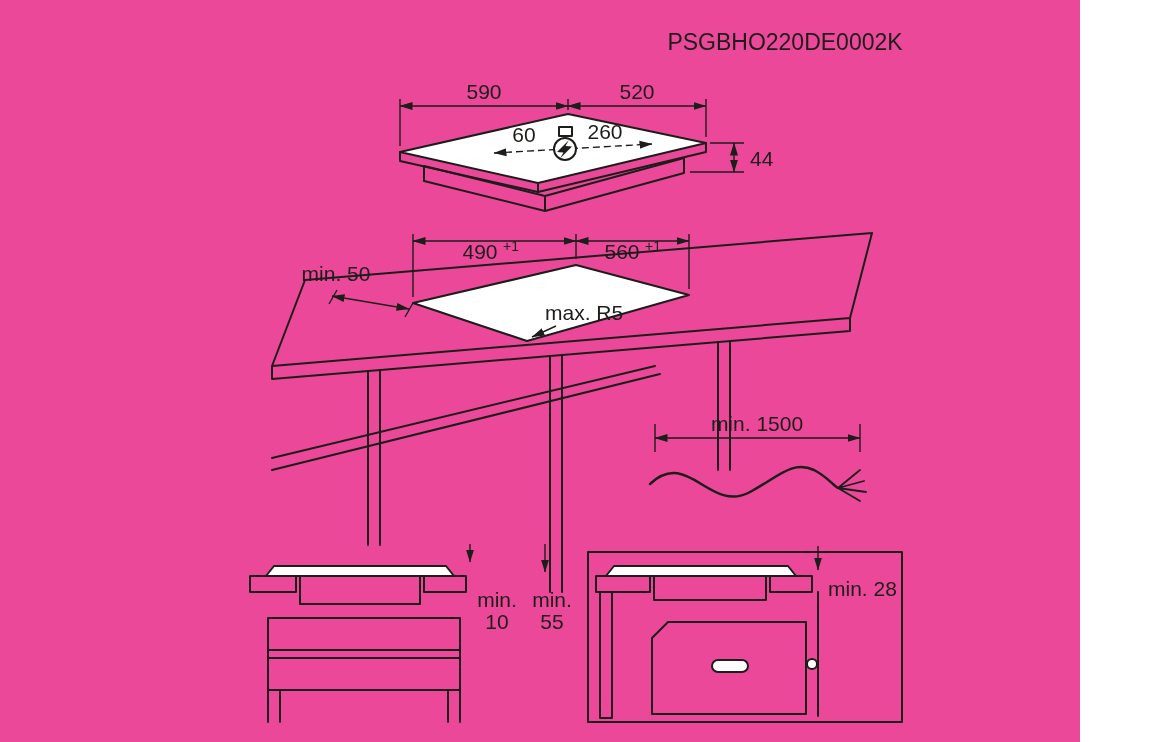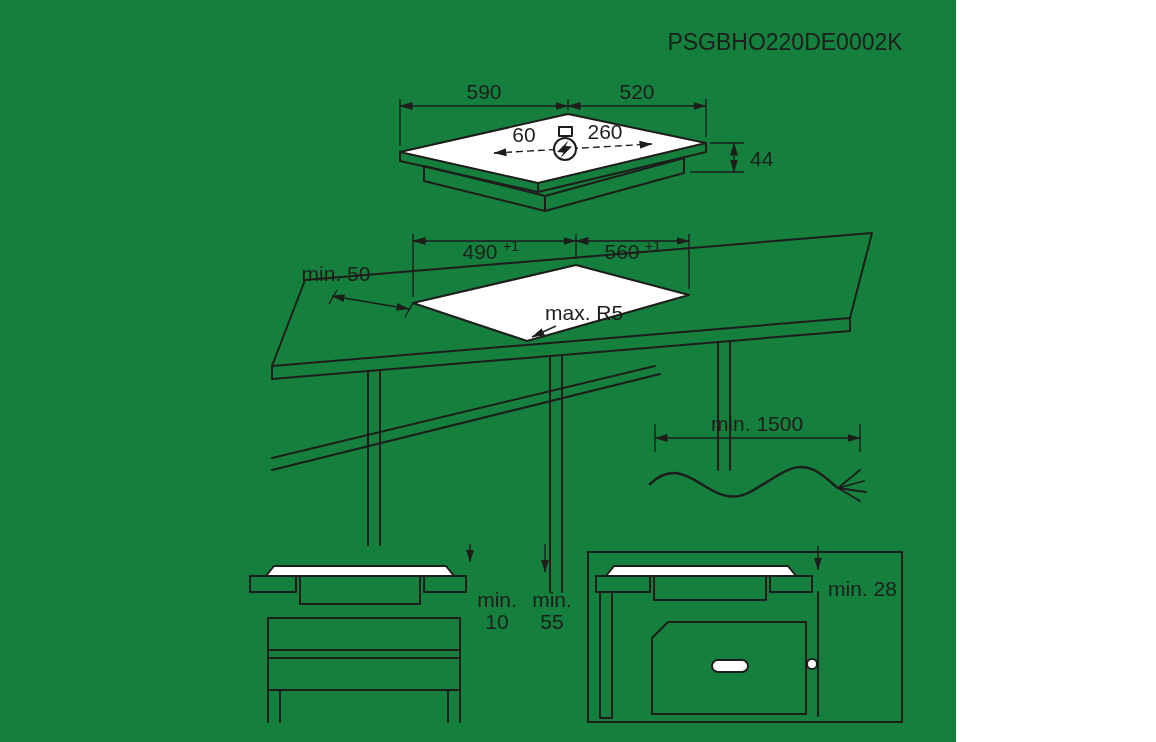--- a/index.html
+++ b/index.html
@@ -1,16 +1,16 @@
 <!DOCTYPE html>
 <html><head>
 <meta charset="utf-8">
 <style>
   html,body{margin:0;padding:0;background:#ffffff;}
-  .page{position:relative;width:956px;height:742px;background:#15803d;overflow:hidden;
+  .page{position:relative;width:1080px;height:742px;background:#ec4899;overflow:hidden;
         font-family:"Liberation Sans", sans-serif;}
   svg{display:block;}
   .lbl{font-family:"Liberation Sans", sans-serif;font-size:21px;fill:#1d1d1b;}
   .sup{font-family:"Liberation Sans", sans-serif;font-size:14px;fill:#1d1d1b;}
   .title{font-family:"Liberation Sans", sans-serif;font-size:23px;fill:#1d1d1b;}
   .obj{stroke:#1d1d1b;stroke-width:2;fill:none;stroke-linecap:round;stroke-linejoin:round;}
   .objf{stroke:#1d1d1b;stroke-width:2;fill:#ffffff;stroke-linejoin:round;}
   .dim{stroke:#1d1d1b;stroke-width:1.4;fill:none;}
   .cable{stroke:#1d1d1b;stroke-width:2.5;fill:none;stroke-linecap:round;}
   .fray{stroke:#1d1d1b;stroke-width:1.8;fill:none;stroke-linecap:round;}

